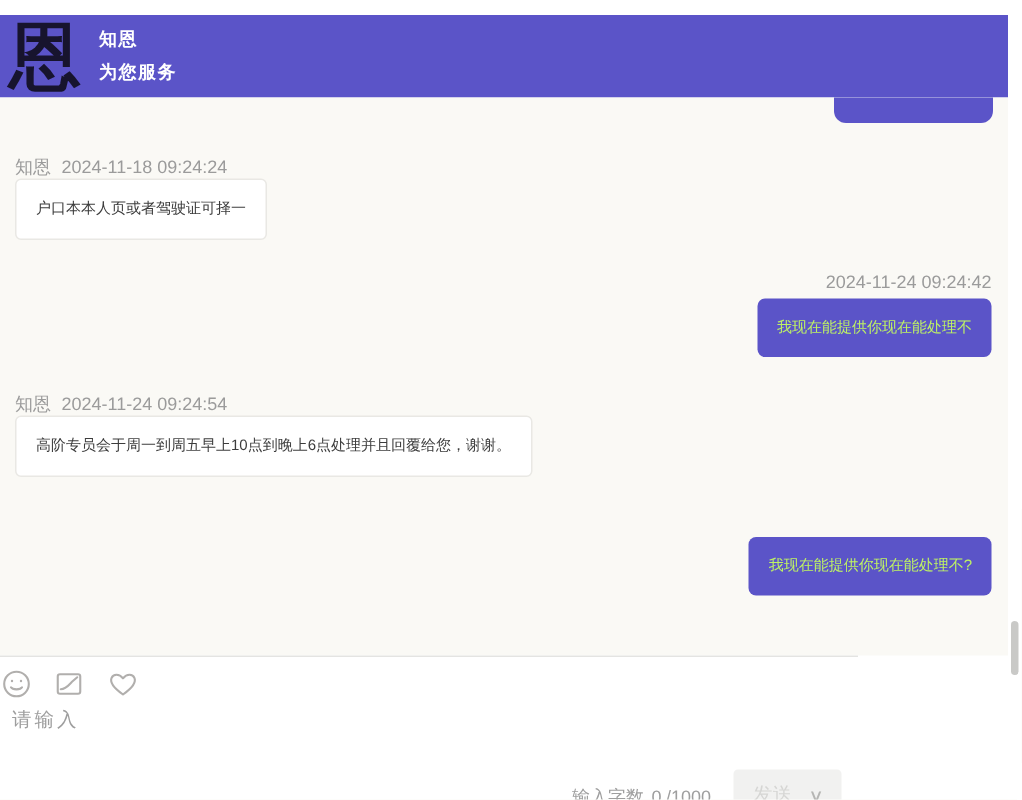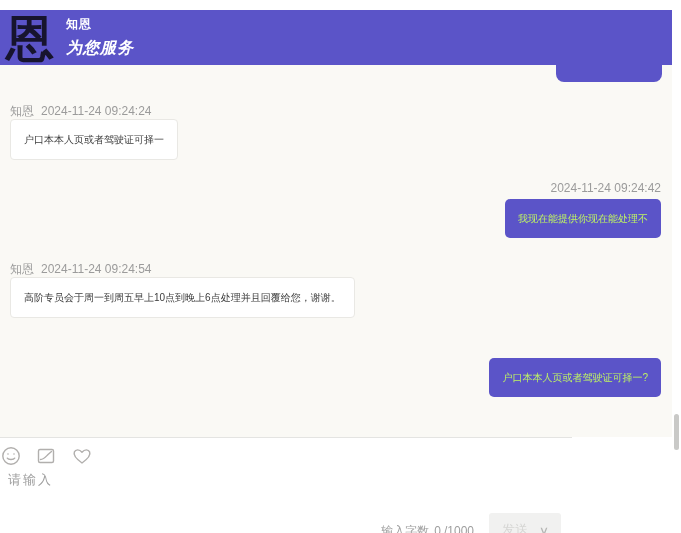--- a/index.html
+++ b/index.html
@@ -21,21 +21,21 @@
   }
   .logo {
     margin-left: 6px;
     font-family: "DejaVu Serif", serif;
     font-weight: bold;
     font-size: 48px; line-height: 1;
     color: #17142e;
   }
   .brand { margin-left: 12px; color: #ffffff; display: flex; flex-direction: column; gap: 5px; }
   .brand-name { font-size: 12px; font-weight: bold; letter-spacing: 1px; }
-  .brand-tagline { font-size: 16px; font-weight: bold; letter-spacing: 1px; font-style: italic; }
+  .brand-tagline { font-size: 12px; font-weight: bold; letter-spacing: 1px; }
 
   
   .chat {
     position: absolute; top: 65px; left: 0;
     width: 672px; height: 372px;
     background: #faf9f5;
   }
   .partial-bubble {
     position: absolute; top: 0; right: 10px;
     width: 106px; height: 17px;
@@ -140,35 +140,35 @@
       <div class="brand-name">知恩</div>
       <div class="brand-tagline">为您服务</div>
     </div>
   </div>
 
   <div class="chat">
 
     <div class="partial-bubble"></div>
 
     <div class="msg-meta meta-0">
-      <span class="sender">知恩</span><span class="timestamp">2024-11-24 09:24:24</span>
+      <span class="sender">知恩</span><span class="timestamp">2024-11-18 09:24:24</span>
     </div>
     <div class="bubble agent bub-0">户口本本人页或者驾驶证可择一</div>
 
     <div class="msg-meta right meta-1">
       <span class="timestamp">2024-11-24 09:24:42</span>
     </div>
     <div class="bubble user bub-1">我现在能提供你现在能处理不</div>
 
     <div class="msg-meta meta-2">
       <span class="sender">知恩</span><span class="timestamp">2024-11-24 09:24:54</span>
     </div>
     <div class="bubble agent bub-2">高阶专员会于周一到周五早上10点到晚上6点处理并且回覆给您，谢谢。</div>
 
-    <div class="bubble user bub-3">户口本本人页或者驾驶证可择一?</div>
+    <div class="bubble user bub-3">我现在能提供你现在能处理不?</div>
 
   </div>
 
   <div class="composer">
 
     <div class="icon-row">
       <span class="tool-icon">
         <svg width="20" height="20" viewBox="0 0 20 20" fill="none" stroke="#b1afad" stroke-width="1.4">
           <circle cx="10" cy="10" r="8.2"></circle>
           <circle cx="7" cy="8" r="0.8" fill="#b1afad" stroke="none"></circle>

